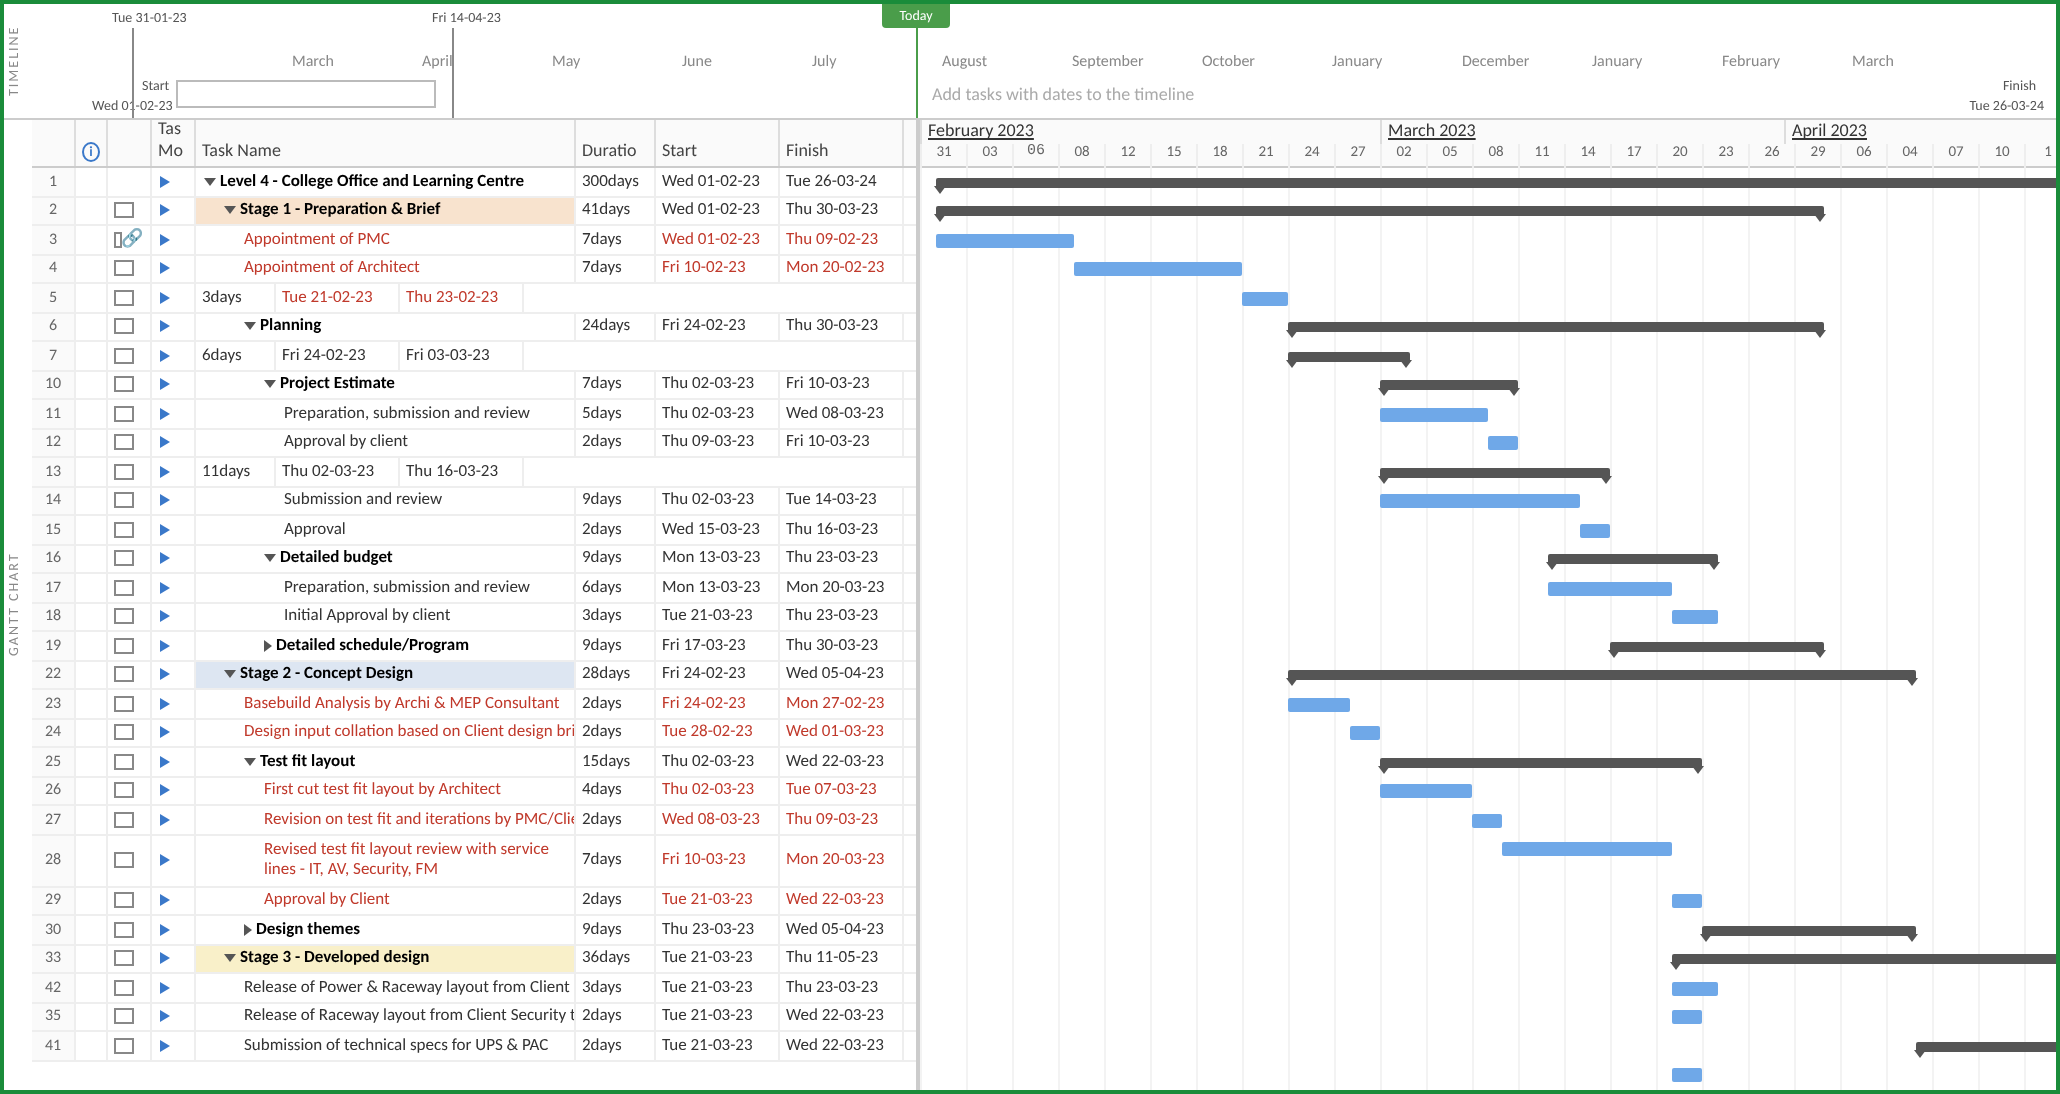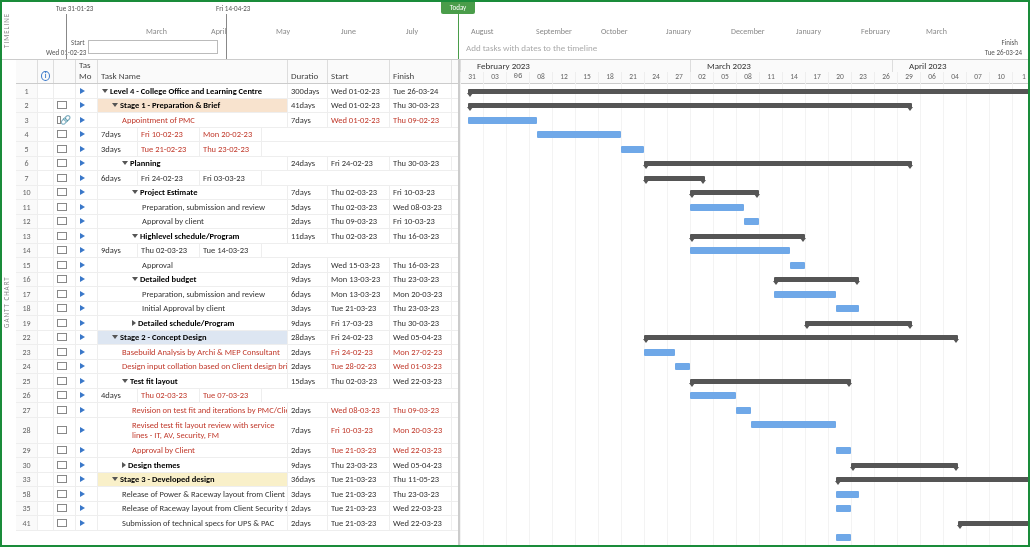--- a/index.html
+++ b/index.html
@@ -105,21 +105,21 @@
   .name-bold { font-weight:700; color:#000; }
   .name-red { color:#c0392b; }
   .stage-blue { background:#dde6f2; }
   .stage-orange { background:#f8e3ce; }
   .stage-yellow { background:#f9f0c9; }
   .date-red { color:#c0392b; }
   .tri { display:inline-block; width:0;height:0;border-left:3px solid transparent;border-right:3px solid transparent;border-top:4px solid #555;margin-right:2px;vertical-align:middle;}
   .tri-r { border-top:3px solid transparent;border-bottom:3px solid transparent;border-left:4px solid #555;border-right:none;}
   
   .gantt-head { height:24px; border-bottom:1px solid #ccc; position:relative; background:#fafafa;}
-  .gh-month { position:absolute; top:0; height:12px; font-size:9px; color:#333; padding-left:16px; border-left:1px solid #ddd;}
+  .gh-month { position:absolute; top:0; height:12px; font-size:9px; color:#333; padding-left:3px; border-left:1px solid #ddd;text-decoration:underline;}
   .gh-day { position:absolute; top:12px; height:12px; font-size:7.5px; color:#666; text-align:center; border-left:1px solid #eee;}
   .gantt-body { position:relative; height:calc(100% - 24px); }
   .grow { position:absolute; left:0; right:0; height:14.5px; }
   .bar { position:absolute; height:7px; top:3.5px; background:#6fa8e8; border-radius:1px;}
   .bar-summary { height:5px; top:4.5px; background:#555; }
   .bar-summary::before, .bar-summary::after {
     content:""; position:absolute; top:4px; width:0;height:0;border-left:3px solid transparent;border-right:3px solid transparent;border-top:4px solid #555;
   }
   .bar-summary::before{left:-1px;} .bar-summary::after{right:-1px;}
   .gantt-vline { position:absolute; top:0; bottom:0; width:1px; background:#f3f3f3; }
@@ -235,20 +235,23 @@
           </div>
           <div class="row" style="height: 14.5px;">
             <div class="cell col-id">4</div>
             <div class="cell col-i"></div>
             <div class="cell col-ic">
               <div class="ico-note"></div>
             </div>
             <div class="cell col-tm">
               <div class="ico-arrow"></div>
             </div>
+            <div class="cell col-name " style="padding-left:24px;white-space:nowrap">
+              <span class=" name-red">Appointment of Architect</span>
+            </div>
             <div class="cell col-dur">7days</div>
             <div class="cell col-start date-red">Fri 10-02-23</div>
             <div class="cell col-fin date-red">Mon 20-02-23</div>
           </div>
           <div class="row" style="height: 14.5px;">
             <div class="cell col-id">5</div>
             <div class="cell col-i"></div>
             <div class="cell col-ic">
               <div class="ico-note"></div>
             </div>
@@ -340,37 +343,36 @@
           </div>
           <div class="row" style="height: 14.5px;">
             <div class="cell col-id">13</div>
             <div class="cell col-i"></div>
             <div class="cell col-ic">
               <div class="ico-note"></div>
             </div>
             <div class="cell col-tm">
               <div class="ico-arrow"></div>
             </div>
-            <div class="cell col-name " style="padding-left:34px;white-space:nowrap">
-              <span class="tri "></span>
-              <span class="name-bold ">Highlevel schedule/Program</span>
-            </div>
             <div class="cell col-dur">11days</div>
             <div class="cell col-start ">Thu 02-03-23</div>
             <div class="cell col-fin ">Thu 16-03-23</div>
           </div>
           <div class="row" style="height: 14.5px;">
             <div class="cell col-id">14</div>
             <div class="cell col-i"></div>
             <div class="cell col-ic">
               <div class="ico-note"></div>
             </div>
             <div class="cell col-tm">
               <div class="ico-arrow"></div>
             </div>
+            <div class="cell col-name " style="padding-left:44px;white-space:nowrap">
+              <span class=" ">Submission and review</span>
+            </div>
             <div class="cell col-dur">9days</div>
             <div class="cell col-start ">Thu 02-03-23</div>
             <div class="cell col-fin ">Tue 14-03-23</div>
           </div>
           <div class="row" style="height: 14.5px;">
             <div class="cell col-id">15</div>
             <div class="cell col-i"></div>
             <div class="cell col-ic">
               <div class="ico-note"></div>
             </div>
@@ -518,20 +520,23 @@
           </div>
           <div class="row" style="height: 14.5px;">
             <div class="cell col-id">26</div>
             <div class="cell col-i"></div>
             <div class="cell col-ic">
               <div class="ico-note"></div>
             </div>
             <div class="cell col-tm">
               <div class="ico-arrow"></div>
             </div>
+            <div class="cell col-name " style="padding-left:34px;white-space:nowrap">
+              <span class=" name-red">First cut test fit layout by Architect</span>
+            </div>
             <div class="cell col-dur">4days</div>
             <div class="cell col-start date-red">Thu 02-03-23</div>
             <div class="cell col-fin date-red">Tue 07-03-23</div>
           </div>
           <div class="row" style="height: 14.5px;">
             <div class="cell col-id">27</div>
             <div class="cell col-i"></div>
             <div class="cell col-ic">
               <div class="ico-note"></div>
             </div>
@@ -605,21 +610,21 @@
             </div>
             <div class="cell col-name stage-yellow" style="padding-left:14px;white-space:nowrap">
               <span class="tri "></span>
               <span class="name-bold ">Stage 3 - Developed design</span>
             </div>
             <div class="cell col-dur">36days</div>
             <div class="cell col-start ">Tue 21-03-23</div>
             <div class="cell col-fin ">Thu 11-05-23</div>
           </div>
           <div class="row" style="height: 14.5px;">
-            <div class="cell col-id">58</div>
+            <div class="cell col-id">42</div>
             <div class="cell col-i"></div>
             <div class="cell col-ic">
               <div class="ico-note"></div>
             </div>
             <div class="cell col-tm">
               <div class="ico-arrow"></div>
             </div>
             <div class="cell col-name " style="padding-left:24px;white-space:nowrap">
               <span class=" ">Release of Power &amp; Raceway layout from Client IT team</span>
             </div>

